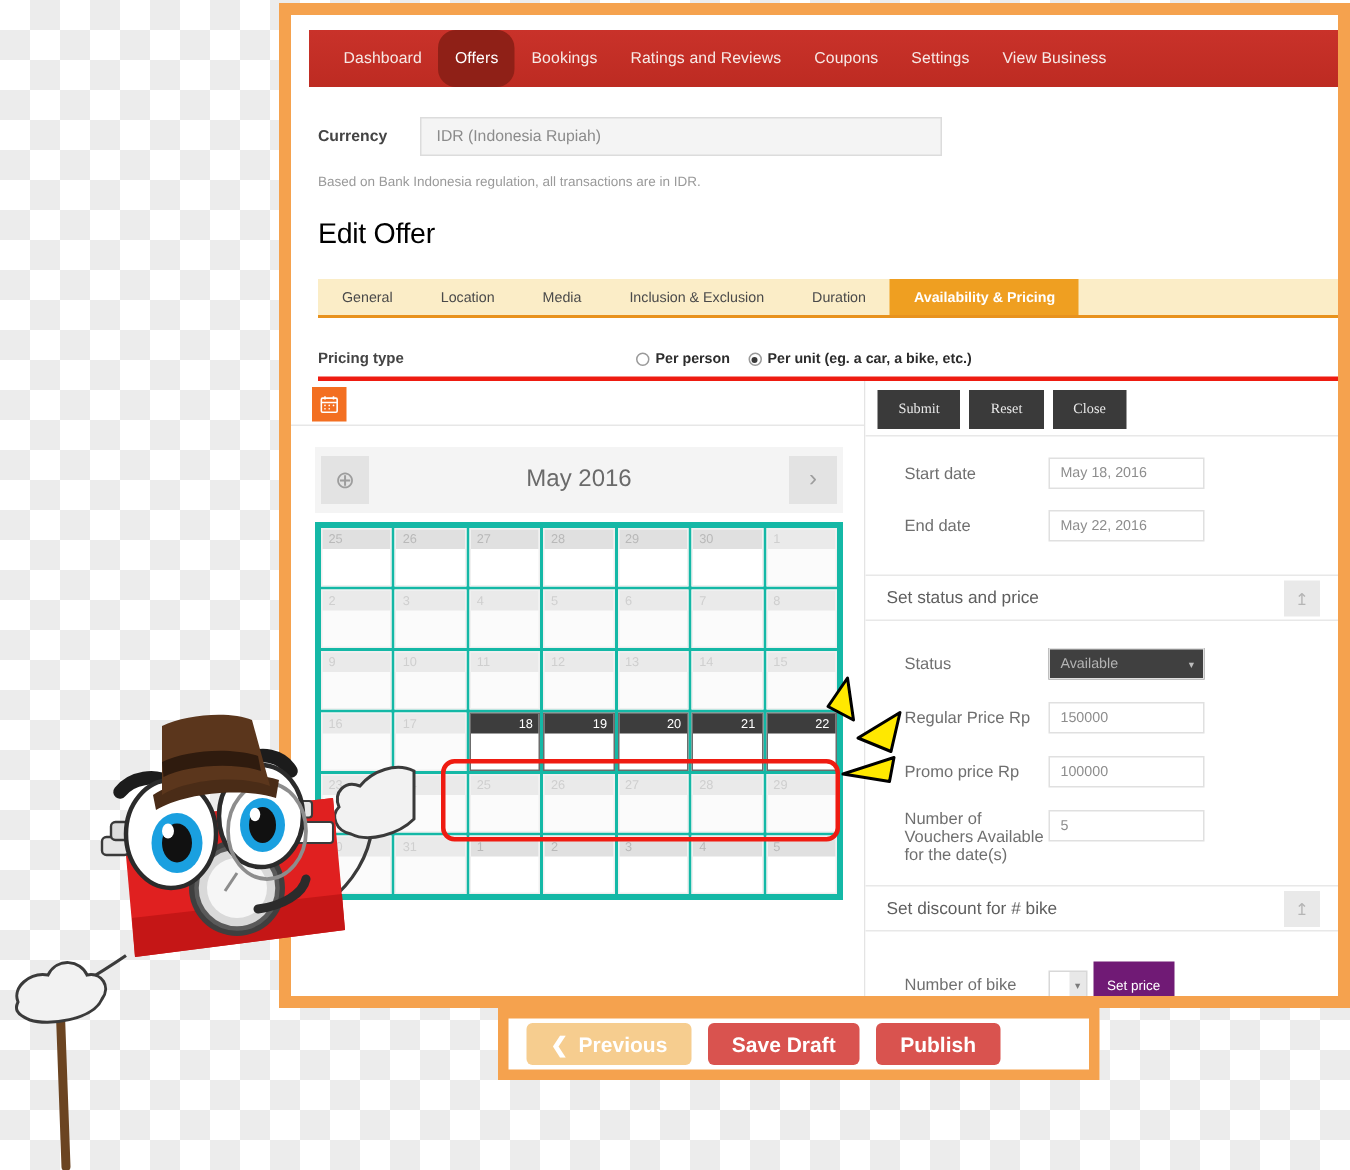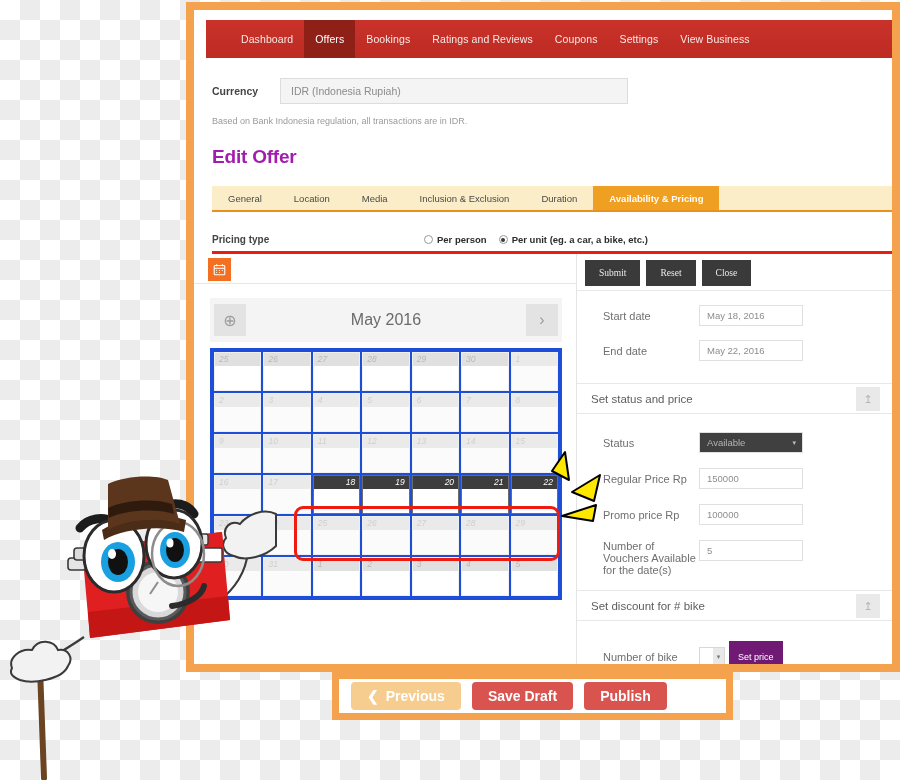--- a/index.html
+++ b/index.html
@@ -32,36 +32,37 @@
     overflow: hidden;
   }
 
   
   .topnav {
     background: #c0392b;
     background: linear-gradient(#c9322a, #bd2b22);
     height: 38px;
     display: flex;
     align-items: stretch;
-    padding-left: 24px;
+    padding-left: 12px;
     margin: 10px 0 0 12px;
     width: calc(100% - 12px);
   }
   .topnav .nav-item {
     color: #f7e9e6;
     font-size: 10.5px;
     padding: 0 11px;
     display: flex;
     align-items: center;
     white-space: nowrap;
     letter-spacing: .1px;
   }
   .topnav .nav-item.active {
     background: #8f2017;
     color: #ffffff;
+    border-radius: 12px;
   }
 
   
   .currency-row {
     display: flex;
     align-items: center;
     margin: 20px 0 12px 18px;
   }
   .currency-label {
     font-size: 10.5px; font-weight: bold; color: #444;
@@ -76,21 +77,21 @@
     display: flex; align-items: center;
     padding-left: 10px;
   }
   .currency-note {
     font-size: 9px; color: #9a9a9a;
     margin: 7px 0 0 18px;
   }
 
   
   .page-title {
-    font-size: 19px; font-weight: bold; color: #a21caf;
+    font-size: 19px; font-weight: normal; color: #000000;
     margin: 20px 0 0 18px;
     letter-spacing: -.2px;
   }
 
   
   .tabstrip {
     margin: 18px 0 0 18px;
     width: calc(100% - 18px);
     height: 26px;
     background: #fbedc7;
@@ -157,21 +158,21 @@
     color: #9d9d9d; font-size: 16px;
   }
   .cal-navbtn.prev { left: 4px; }
   .cal-navbtn.next { right: 4px; }
   .cal-month { font-size: 16px; color: #6a6a6a; }
   .cal-dows { display: flex; background: #f4f4f4; height: 20px; }
   .cal-dows div {
     flex: 1; text-align: center; font-size: 8.5px; color: #9b9b9b;
     display: flex; align-items: center; justify-content: center;
   }
-  .cal-grid { margin-top: 6px; background: #1d4ed8; padding: 3px; font-style: italic; }
+  .cal-grid { margin-top: 6px; background: #14b8a6; padding: 3px; }
   .cal-week { display: flex; }
   .cal-cell {
     flex: 1; height: 39px; margin: 1px;
     background: #fbfbfb; border: 1px solid #f0f0f0;
     position: relative;
   }
   .cal-cell .daynum {
     display: block; background: #eaeaea; color: #cfcfcf;
     font-size: 8.5px; padding: 1px 4px; height: 13px; line-height: 11px;
   }

